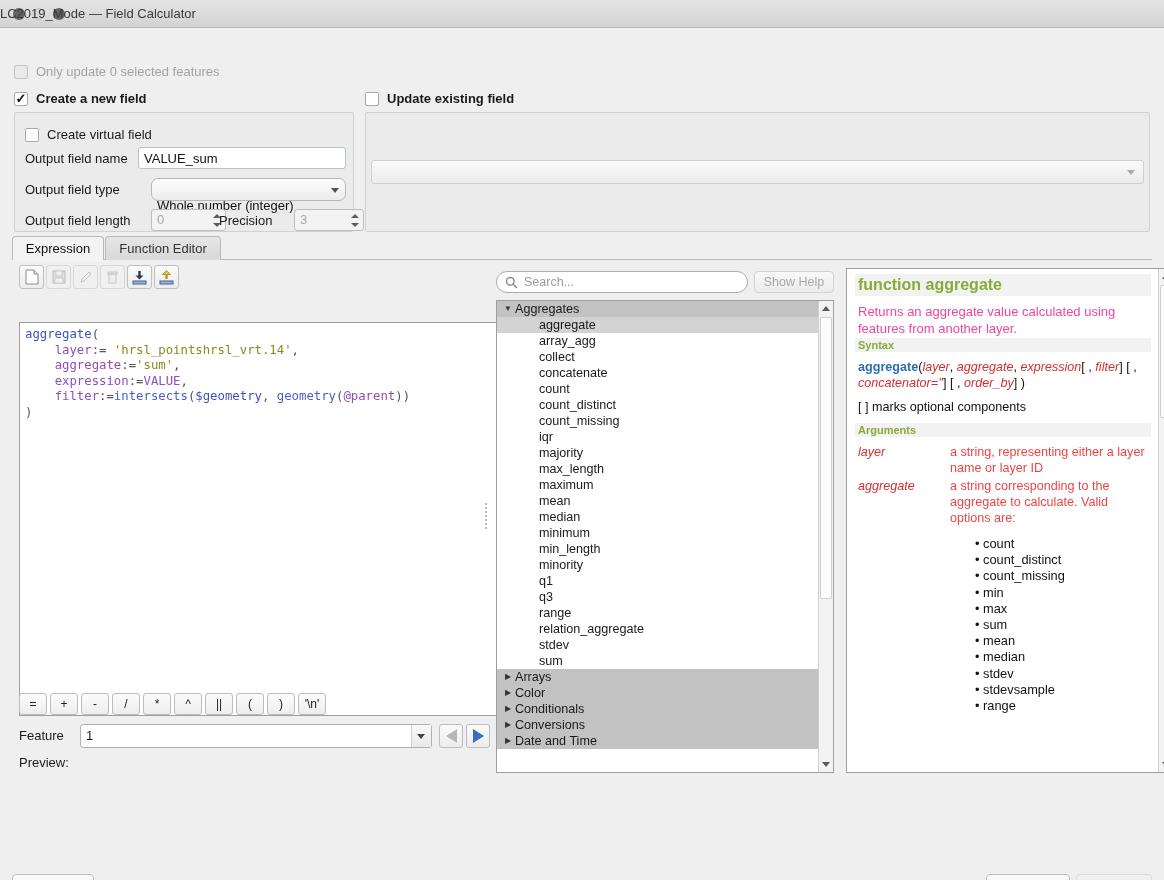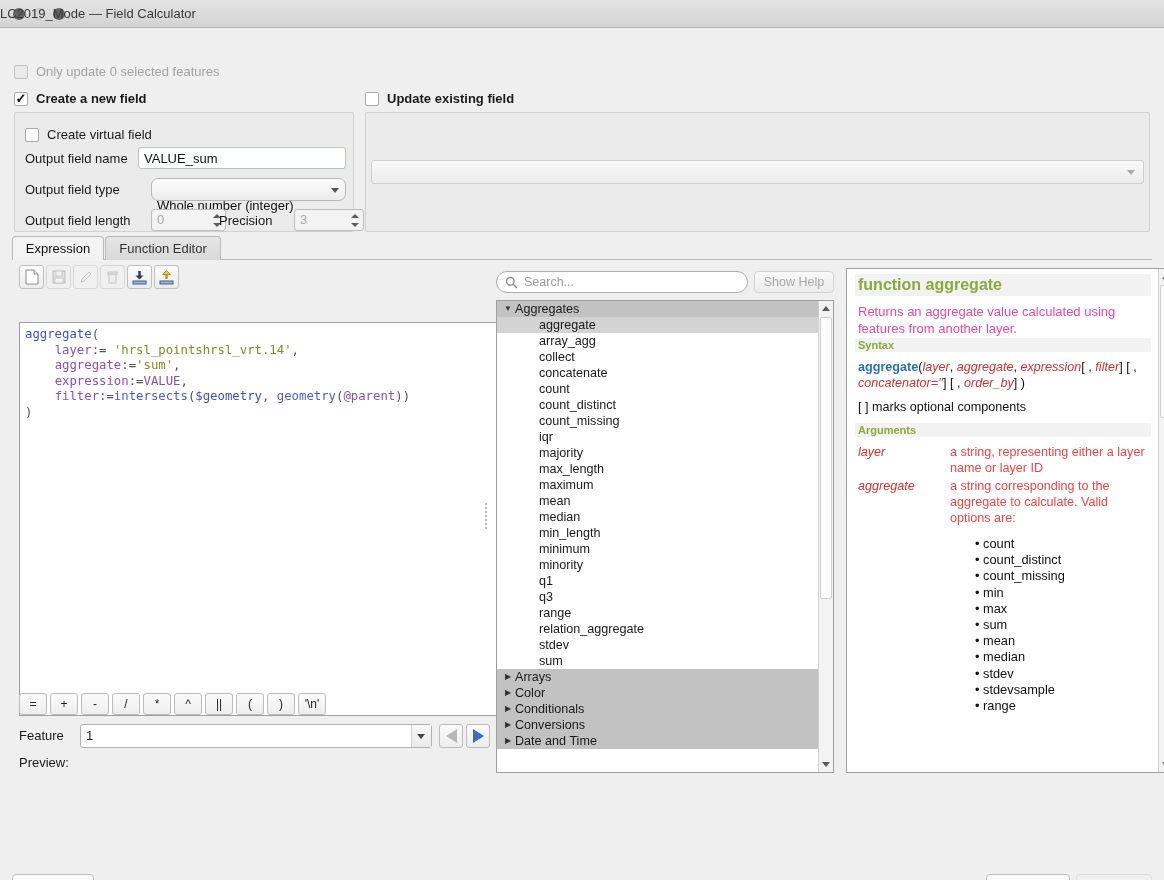--- a/index.html
+++ b/index.html
@@ -537,22 +537,22 @@
             <div class="tnode child">concatenate</div>
             <div class="tnode child">count</div>
             <div class="tnode child">count_distinct</div>
             <div class="tnode child">count_missing</div>
             <div class="tnode child">iqr</div>
             <div class="tnode child">majority</div>
             <div class="tnode child">max_length</div>
             <div class="tnode child">maximum</div>
             <div class="tnode child">mean</div>
             <div class="tnode child">median</div>
+            <div class="tnode child">minimum</div>
             <div class="tnode child">min_length</div>
-            <div class="tnode child">minimum</div>
             <div class="tnode child">minority</div>
             <div class="tnode child">q1</div>
             <div class="tnode child">q3</div>
             <div class="tnode child">range</div>
             <div class="tnode child">relation_aggregate</div>
             <div class="tnode child">stdev</div>
             <div class="tnode child">sum</div>
           </div>
         <div id="collapsed-list">
             <div class="tnode group">

